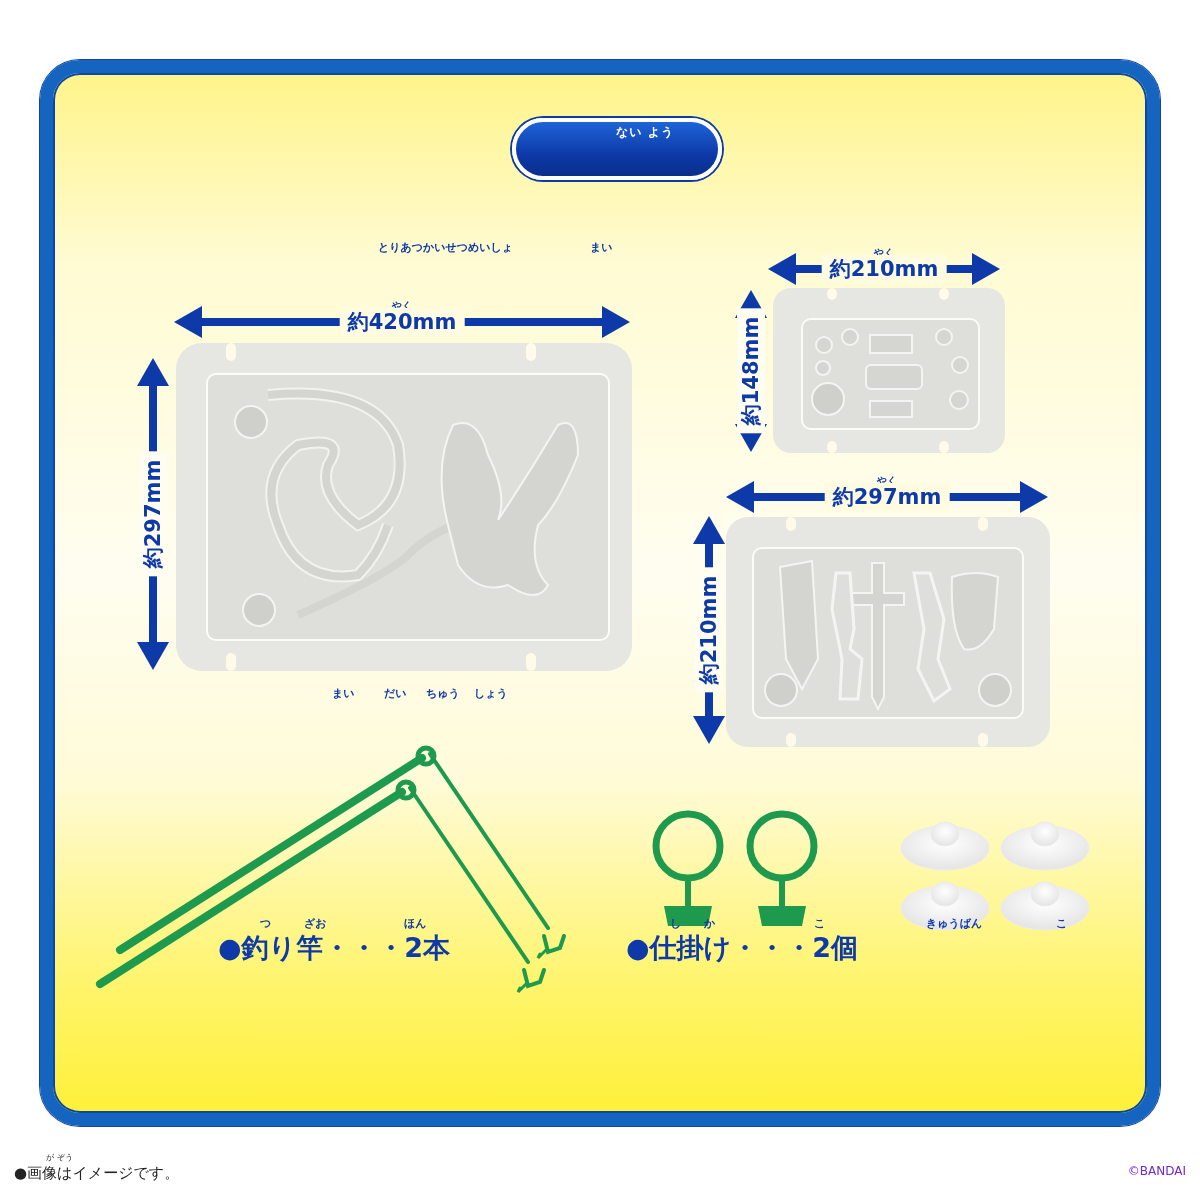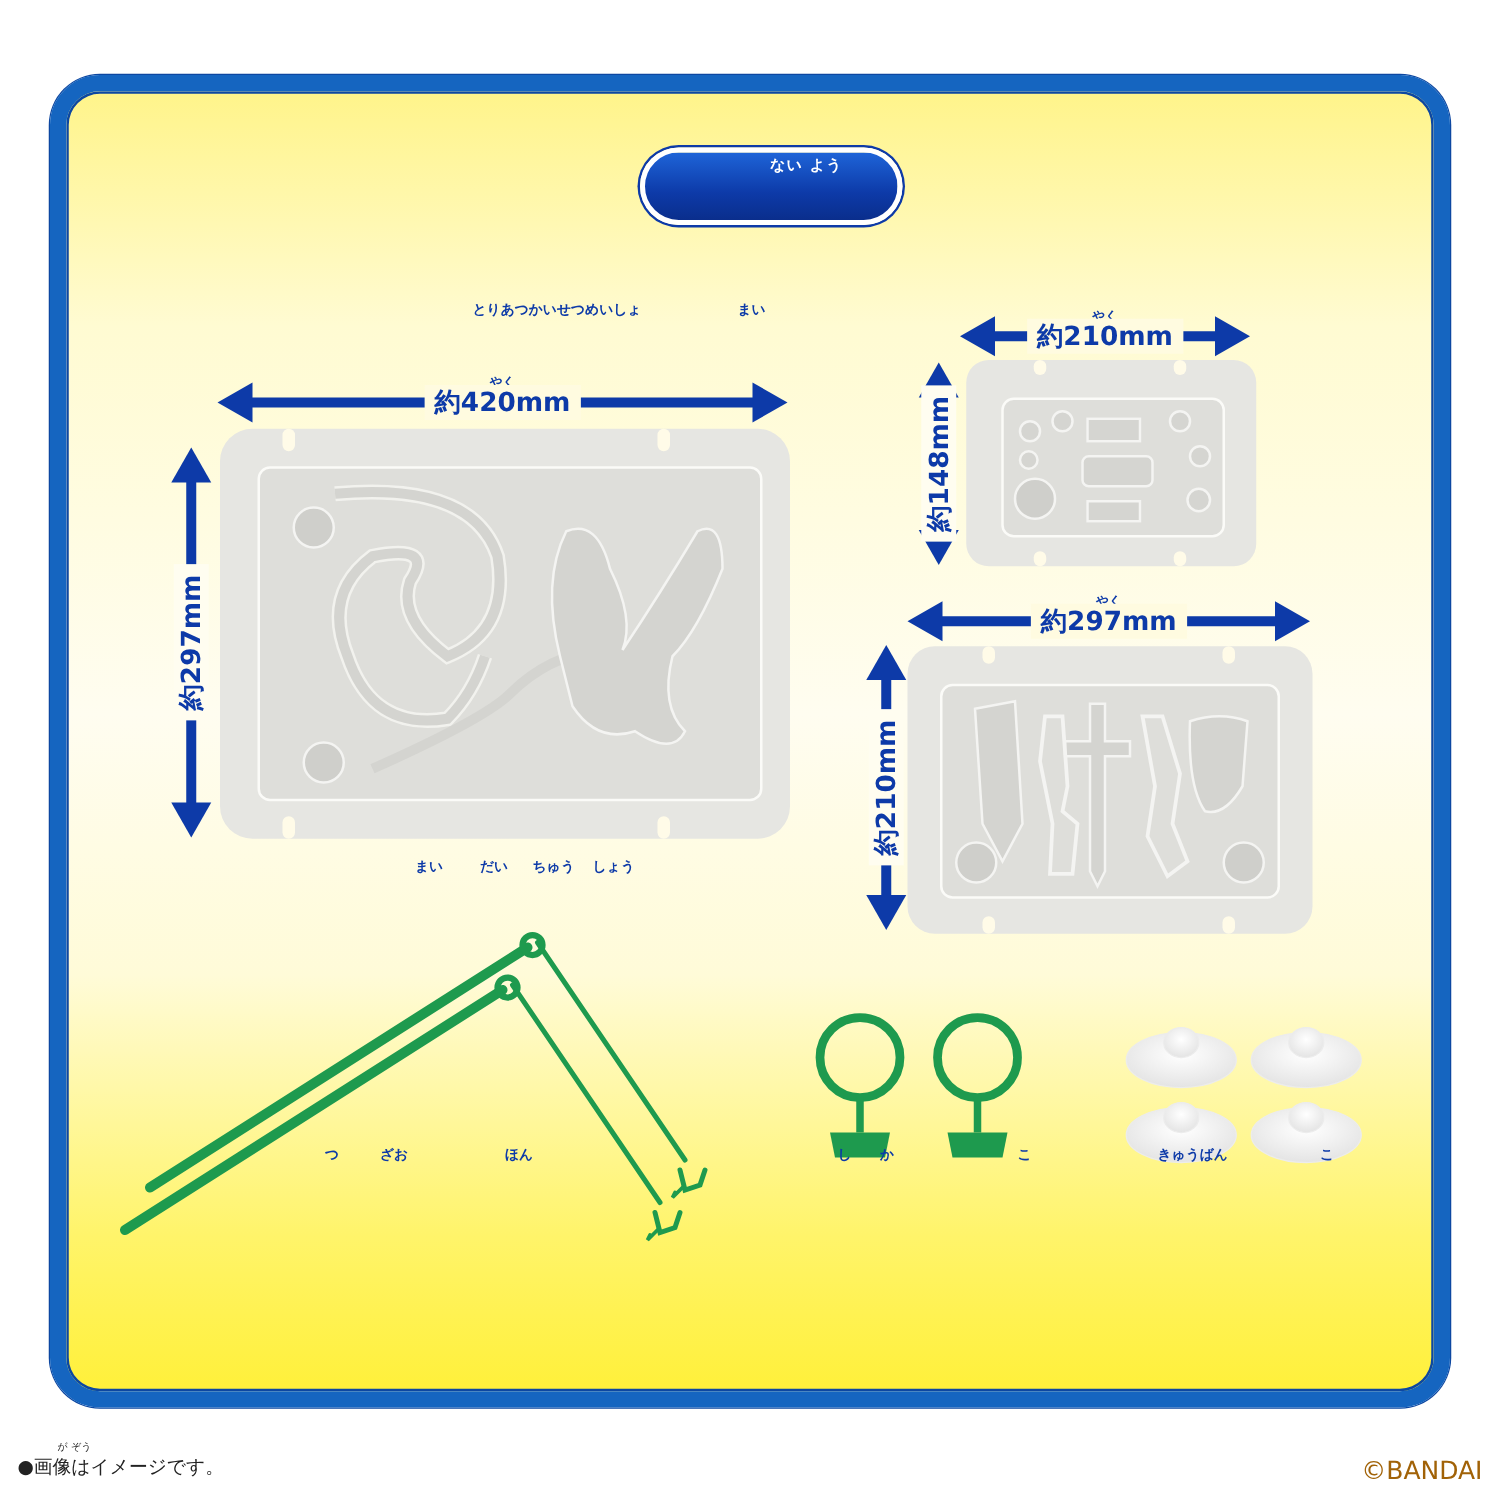--- a/index.html
+++ b/index.html
@@ -35,21 +35,21 @@
                     border-left:16px solid transparent; border-right:16px solid transparent; border-top:28px solid #0d3aa8; }
   .dim-v .text { position:absolute; left:50%; top:50%; transform:translate(-50%,-50%) rotate(-90deg);
                  font-size:21px; font-weight:bold; color:#0d3aa8; padding:0 8px; white-space:nowrap; background:#fffdf0; }
   .tray { position:absolute; background:#e6e6e2; border-radius:26px; }
   .tray .inner { position:absolute; border:2px solid #fbfbf8; border-radius:10px; background:#dededa; }
   .tray .notch { position:absolute; width:10px; height:18px; background:#fffbe8; border-radius:5px; }
   .tray .hole { position:absolute; border-radius:50%; background:#cfcfcb; border:2px solid #f4f4f2; box-sizing:border-box; }
   .tray .shape { position:absolute; background:#d5d5d1; border:2px solid #f4f4f2; box-sizing:border-box; }
   .footer-note { position:absolute; left:14px; top:1164px; font-size:15px; color:#222; }
   .footer-note .ruby { position:absolute; left:20px; top:-12px; font-size:8px; color:#222;margin-left:12px; }
-  .copyright { position:absolute; right:14px; top:1164px; font-size:20px; color:#a16207; }
+  .copyright { position:absolute; right:14px; top:1164px; font-size:12px; color:#6d28d9; }
   svg { position:absolute; overflow:visible; }
 </style>
 </head>
 <body>
 
 <div class="frame"></div>
 
 <div class="title-pill">
   <span class="ruby">ない よう</span>
 </div>
@@ -177,39 +177,41 @@
     <circle cx="326" cy="50" r="8" stroke-width="5"></circle>
     <path d="M444 230 L448 246 L460 242 L464 230" stroke-width="4"></path>
     <path d="M446 244 L438 252 L440 248" stroke-width="3"></path>
   </g>
 </svg>
 
 <div class="item-label" style="left:218px; top:930px;">
   <span class="ruby" style="left:42px;">つ</span>
   <span class="ruby" style="left:86px;text-align:right;">ざお</span>
   <span class="ruby" style="left:186px;">ほん</span>
+  <span class="text">●釣り竿・・・2本</span>
 </div>
 
 <svg width="160" height="130" style="left:650px; top:800px;">
   <g fill="none" stroke="#1e9a4e" stroke-width="7">
     <circle cx="38" cy="46" r="32"></circle>
     <circle cx="132" cy="46" r="32"></circle>
   </g>
   <g fill="#1e9a4e">
     <rect x="35" y="78" width="6" height="28"></rect>
     <rect x="129" y="78" width="6" height="28"></rect>
     <path d="M14 106 L62 106 L58 126 L18 126 Z"></path>
     <path d="M108 106 L156 106 L152 126 L112 126 Z"></path>
   </g>
 </svg>
 
 <div class="item-label" style="left:626px; top:930px;">
   <span class="ruby" style="left:44px;">し</span>
   <span class="ruby" style="left:78px;">か</span>
   <span class="ruby" style="left:188px;">こ</span>
+  <span class="text">●仕掛け・・・2個</span>
 </div>
 
 <svg width="200" height="130" style="left:895px; top:800px;">
   <defs>
     <radialGradient id="cupg" cx="50%" cy="40%" r="60%">
       <stop offset="0%" stop-color="#ffffff"></stop>
       <stop offset="100%" stop-color="#e4e4e4"></stop>
     </radialGradient>
   </defs>
   <g fill="url(#cupg)" stroke="#ececec" stroke-width="1">

